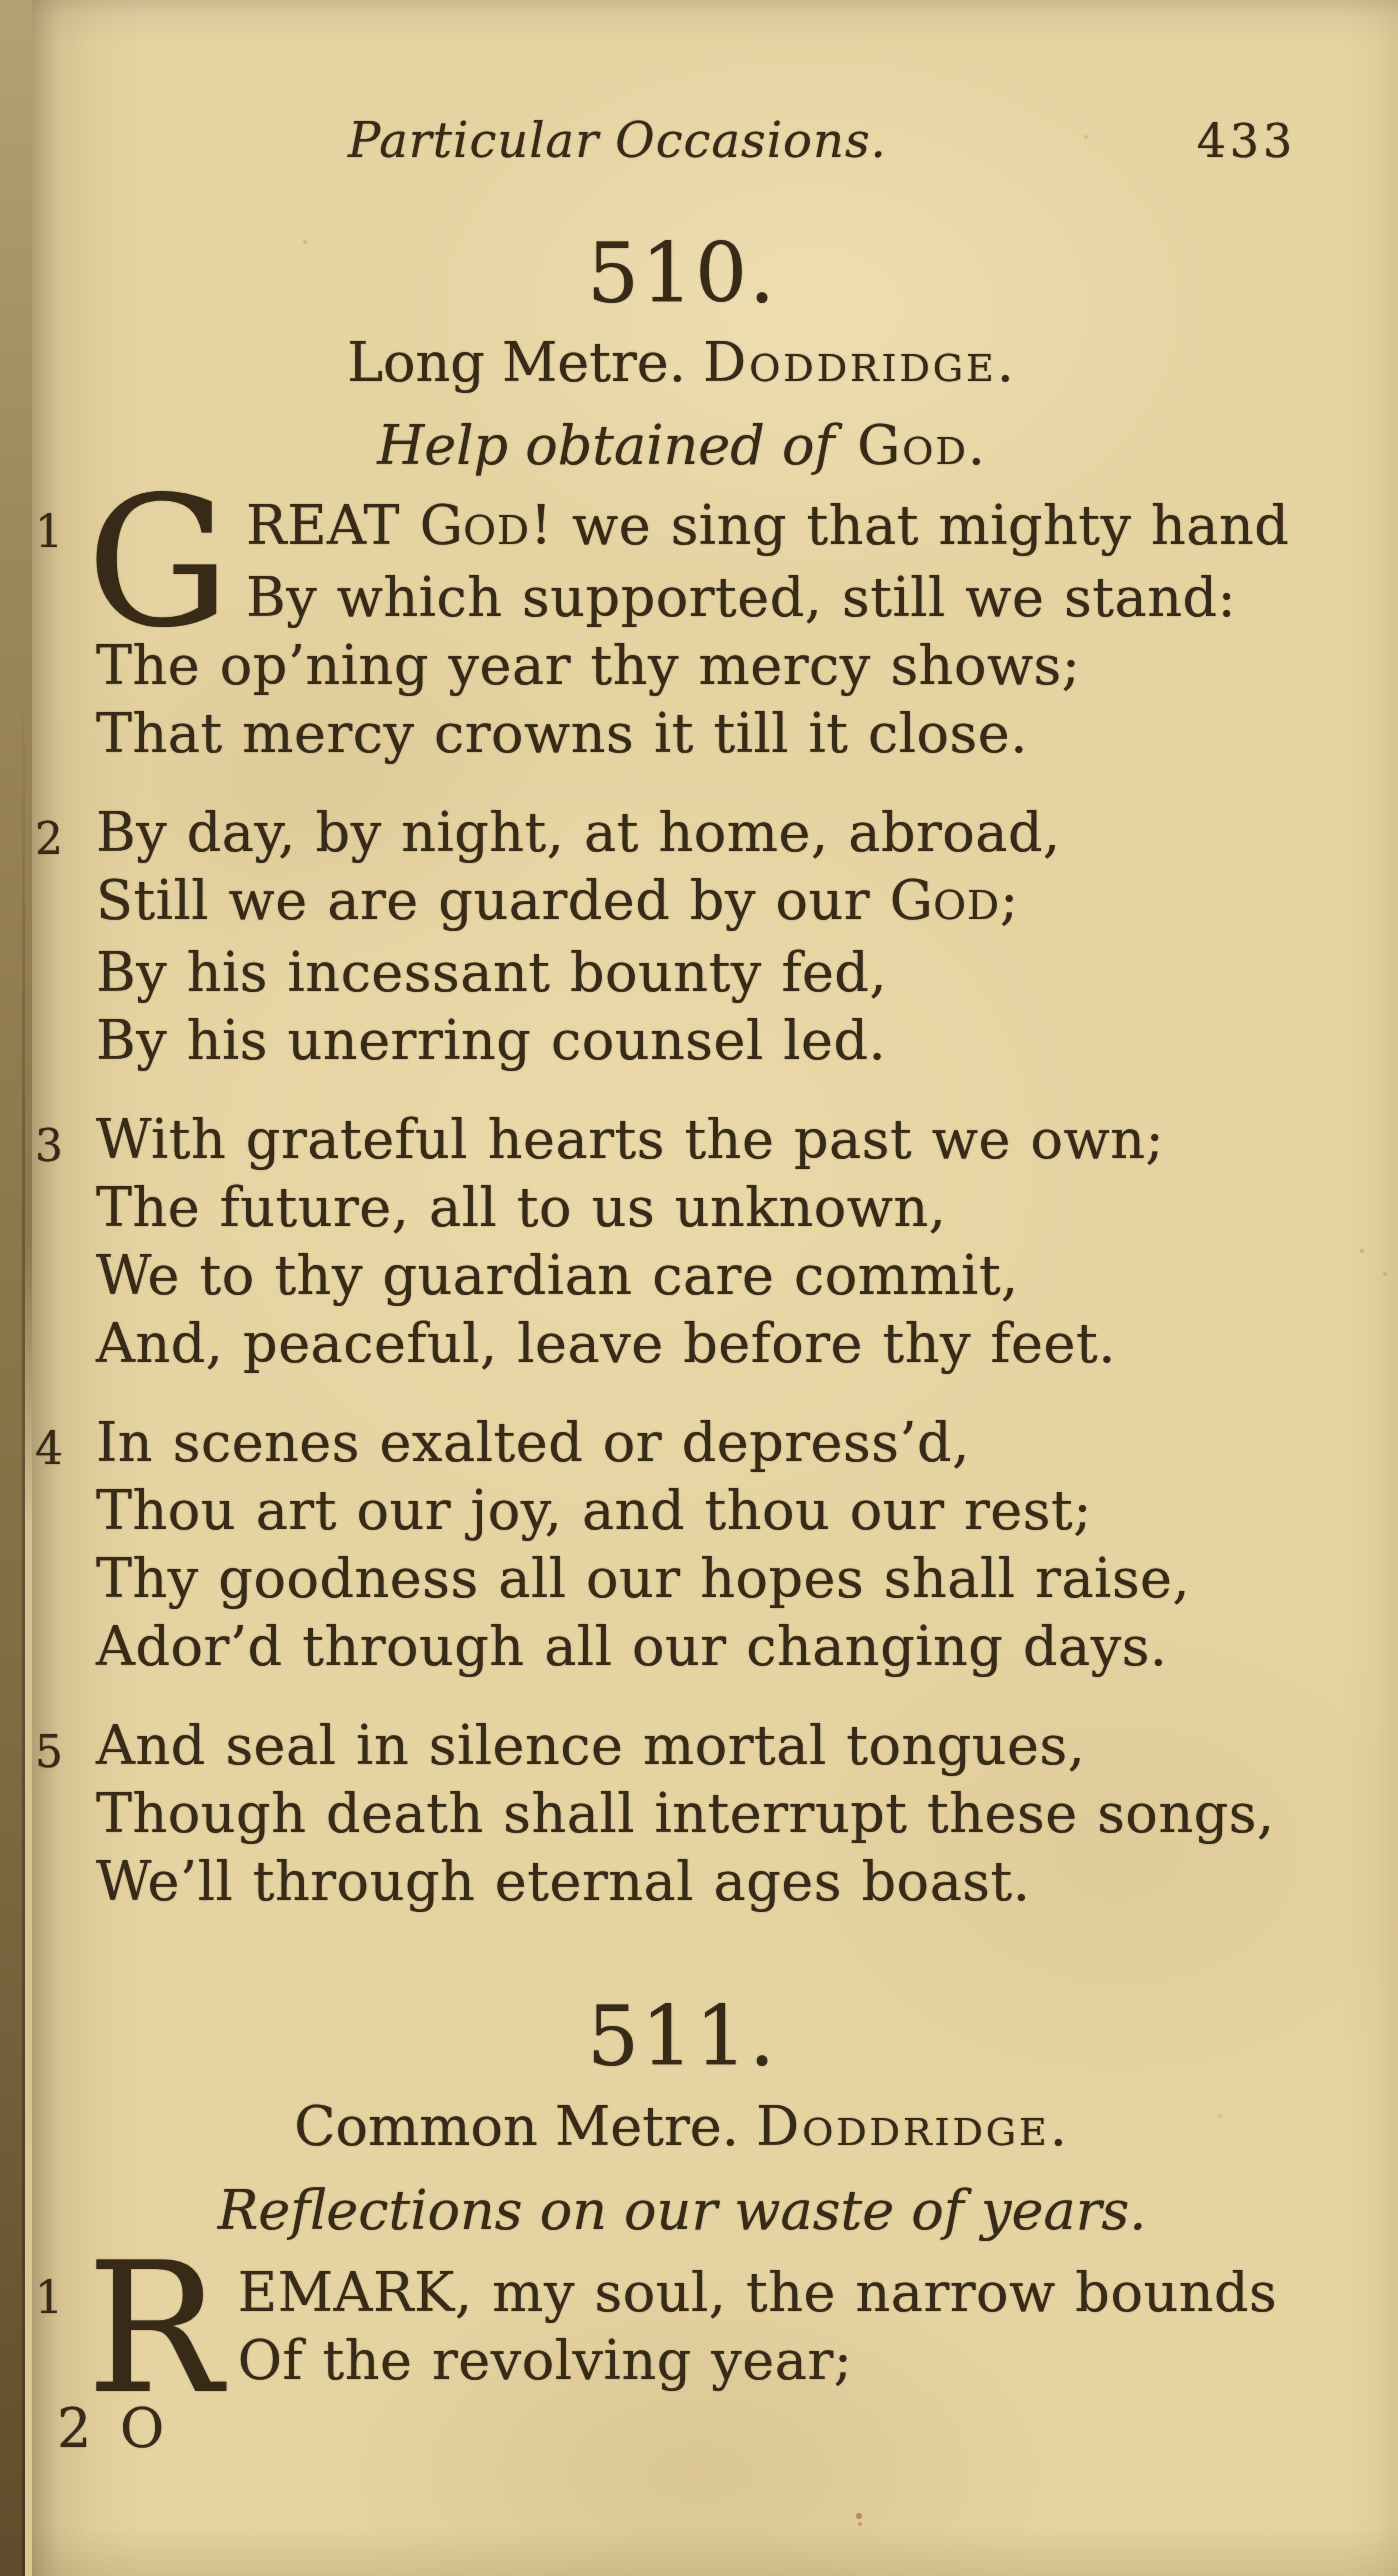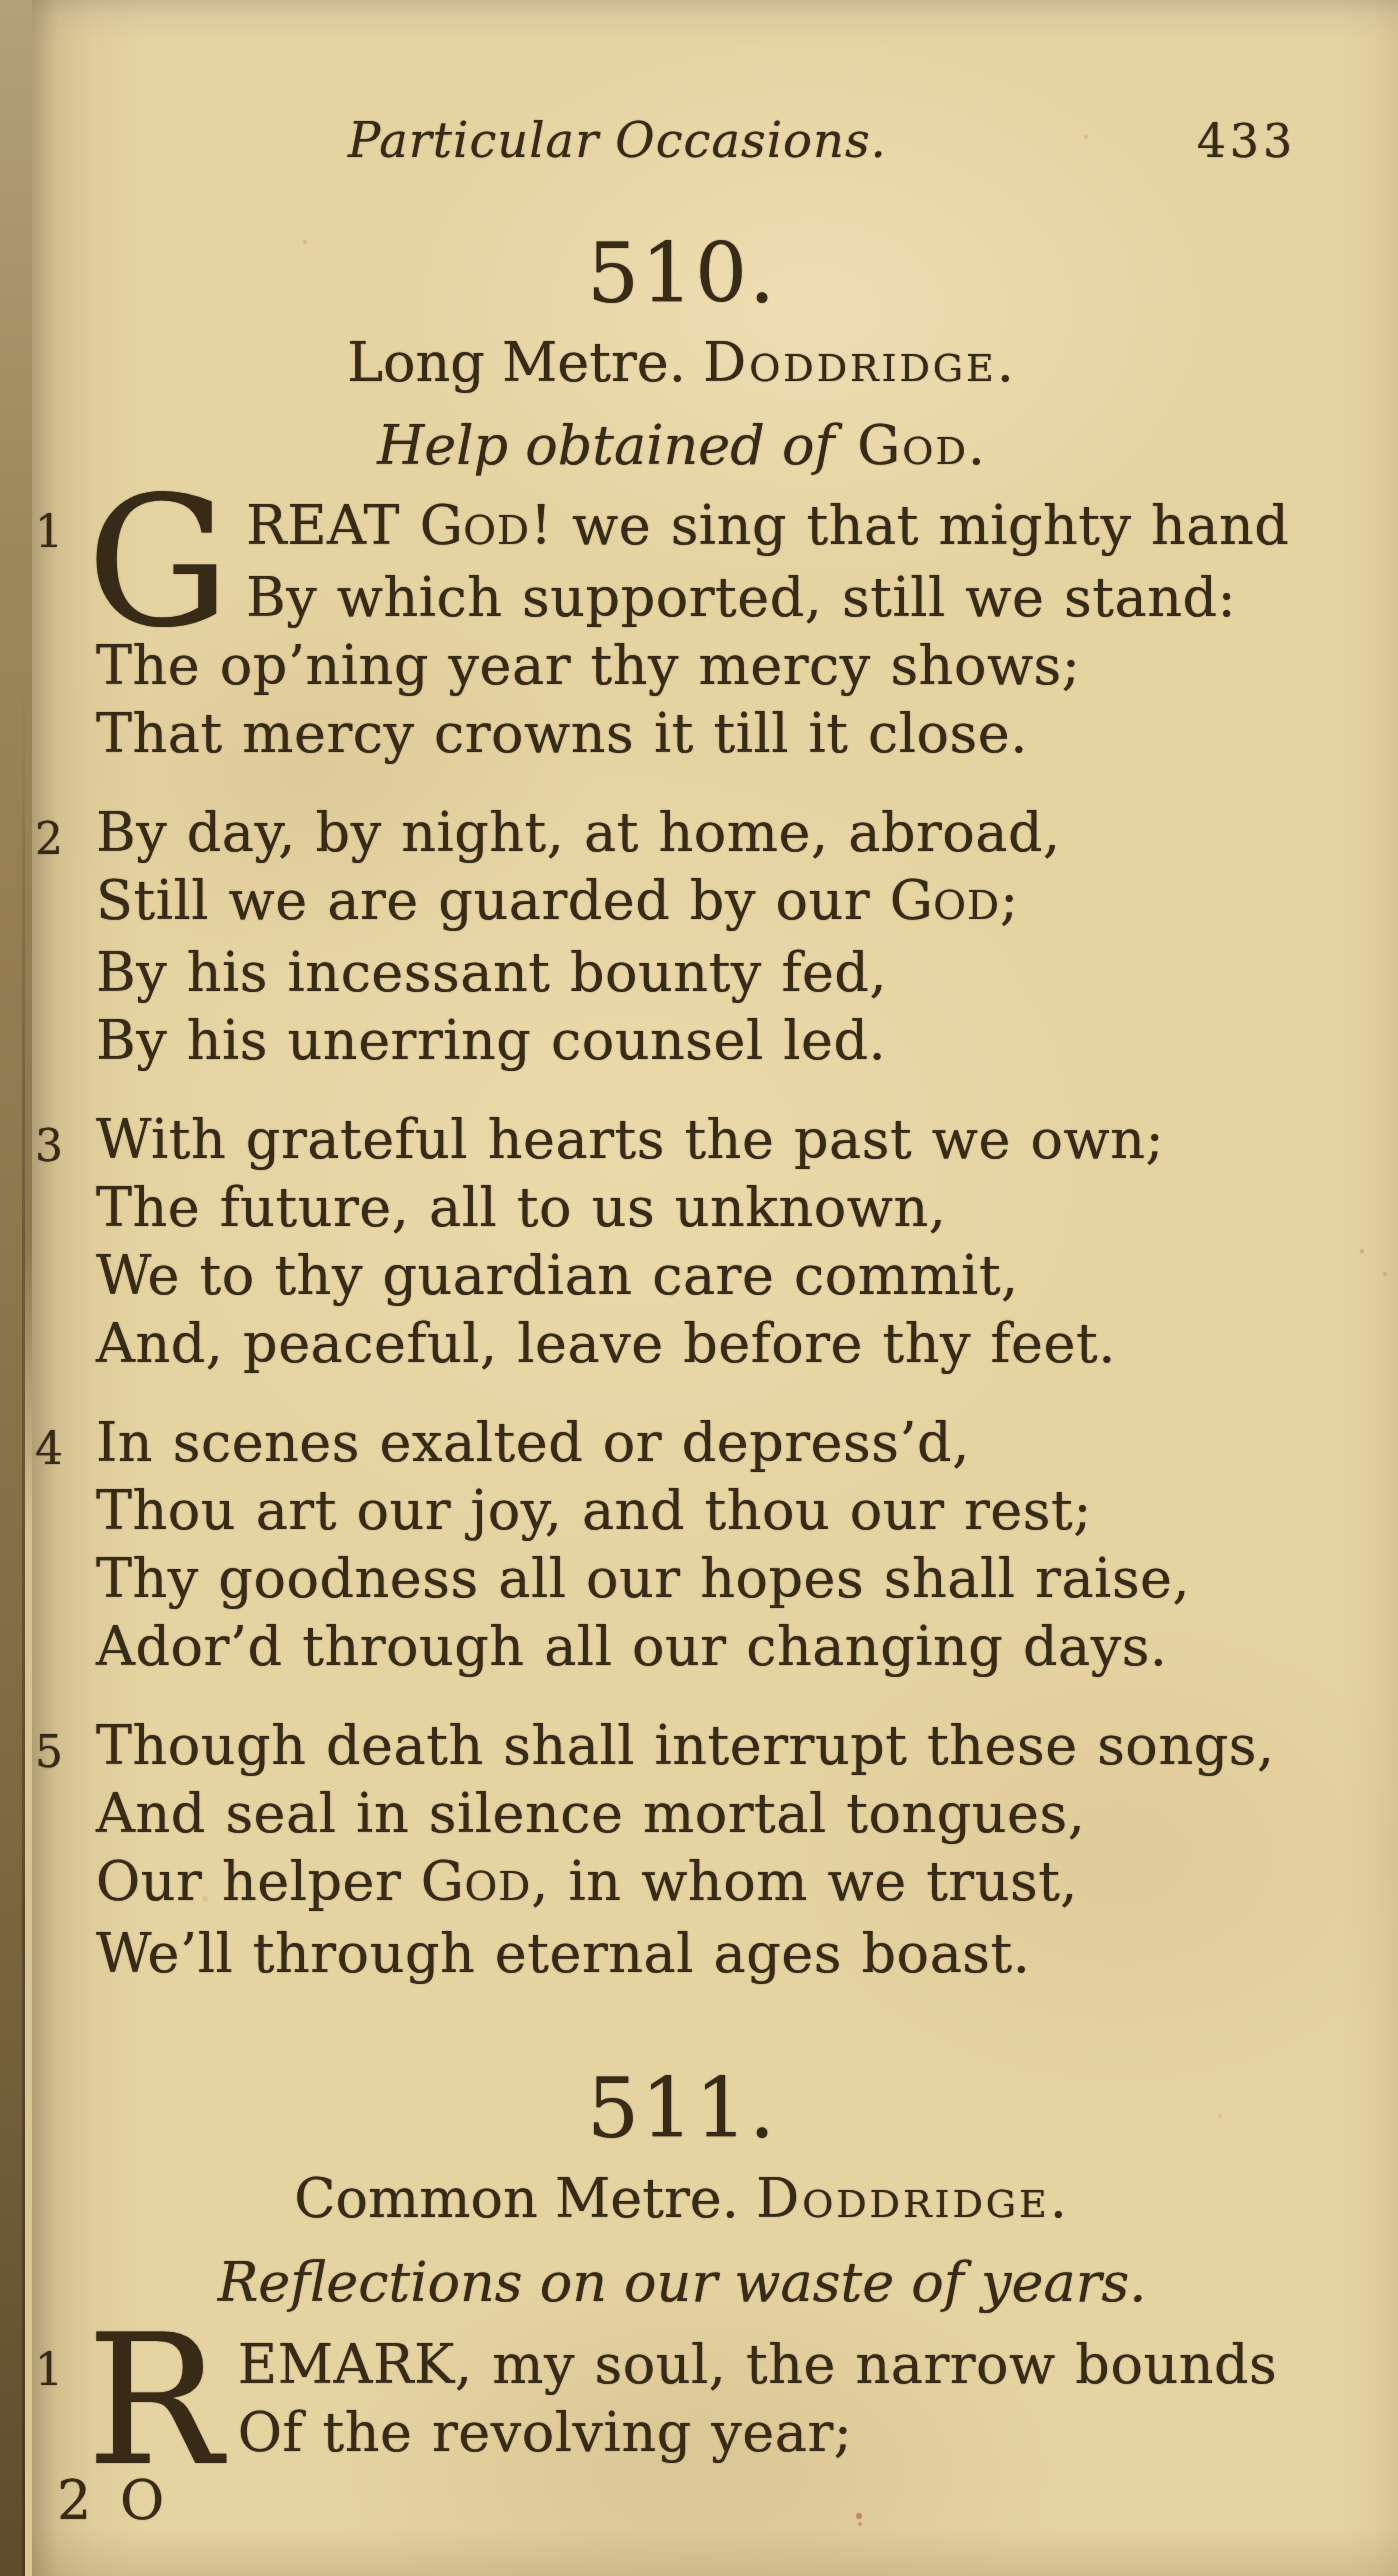--- a/index.html
+++ b/index.html
@@ -151,23 +151,22 @@
           <div class="vlines">
               <div class="line"><span>In scenes exalted or depress’d,</span></div>
               <div class="line"><span>Thou art our joy, and thou our rest;</span></div>
               <div class="line"><span>Thy goodness all our hopes shall raise,</span></div>
               <div class="line"><span>Ador’d through all our changing days.</span></div>
             </div>
         </div>
         <div class="verse">
           <div class="vnum">5</div>
           <div class="vlines">
+              <div class="line"><span>And seal in silence mortal tongues,</span></div>
               <div class="line"><span>Though death shall interrupt these songs,</span></div>
-              <div class="line"><span>And seal in silence mortal tongues,</span></div>
-              <div class="line"><span>Our helper G</span><span class="sc">OD</span><span>, in whom we trust,</span></div>
               <div class="line"><span>We’ll through eternal ages boast.</span></div>
             </div>
         </div>
       </div>
     </section>
 
     <section class="hymn-511-block">
       <div class="centerline hymn-number ink">511.</div>
       <div class="centerline hymn-meta ink">
         <span>Common Metre.</span>

